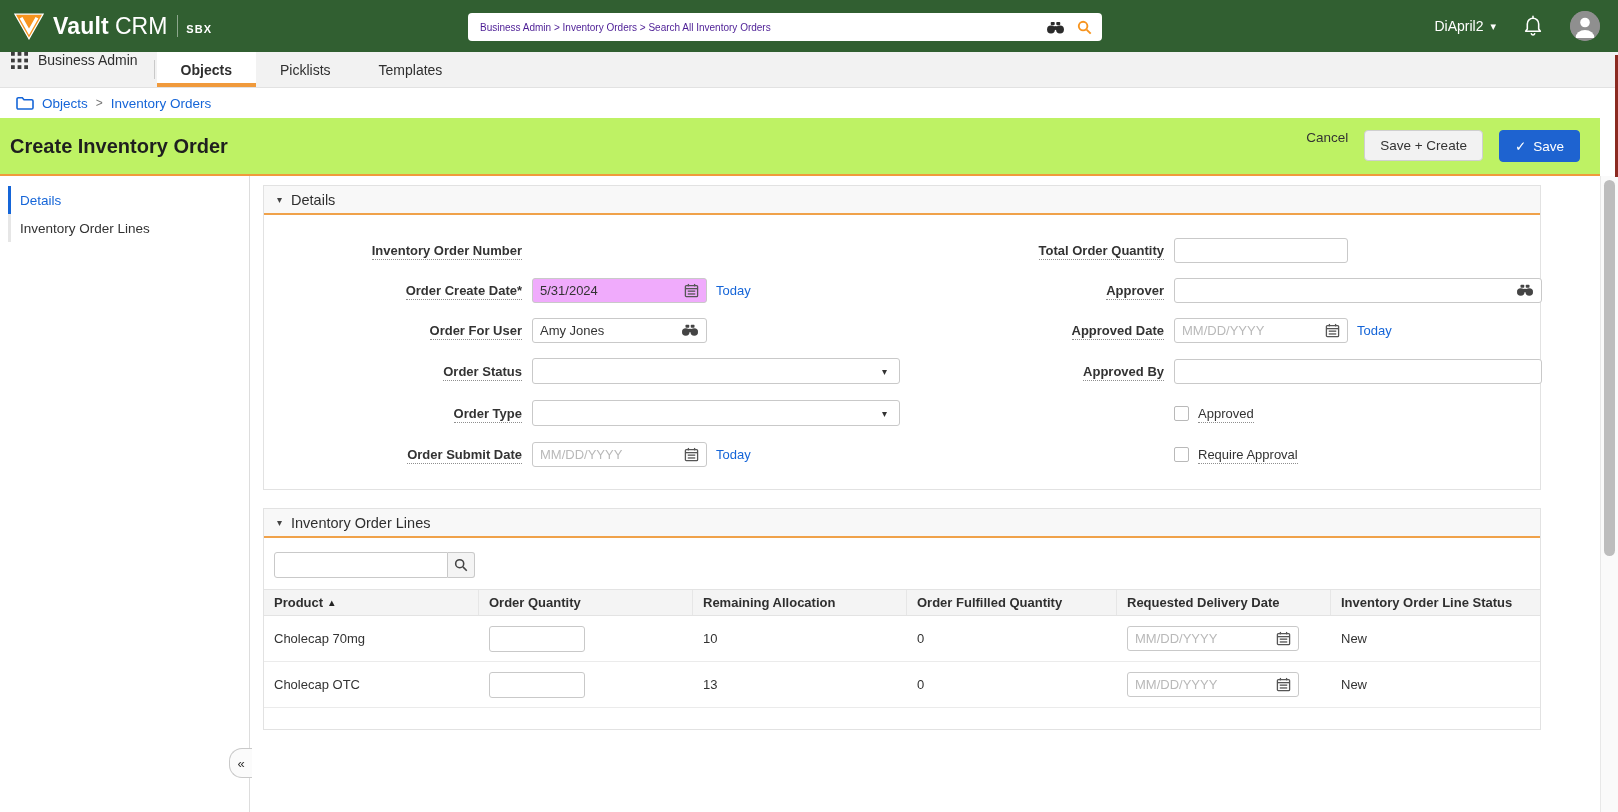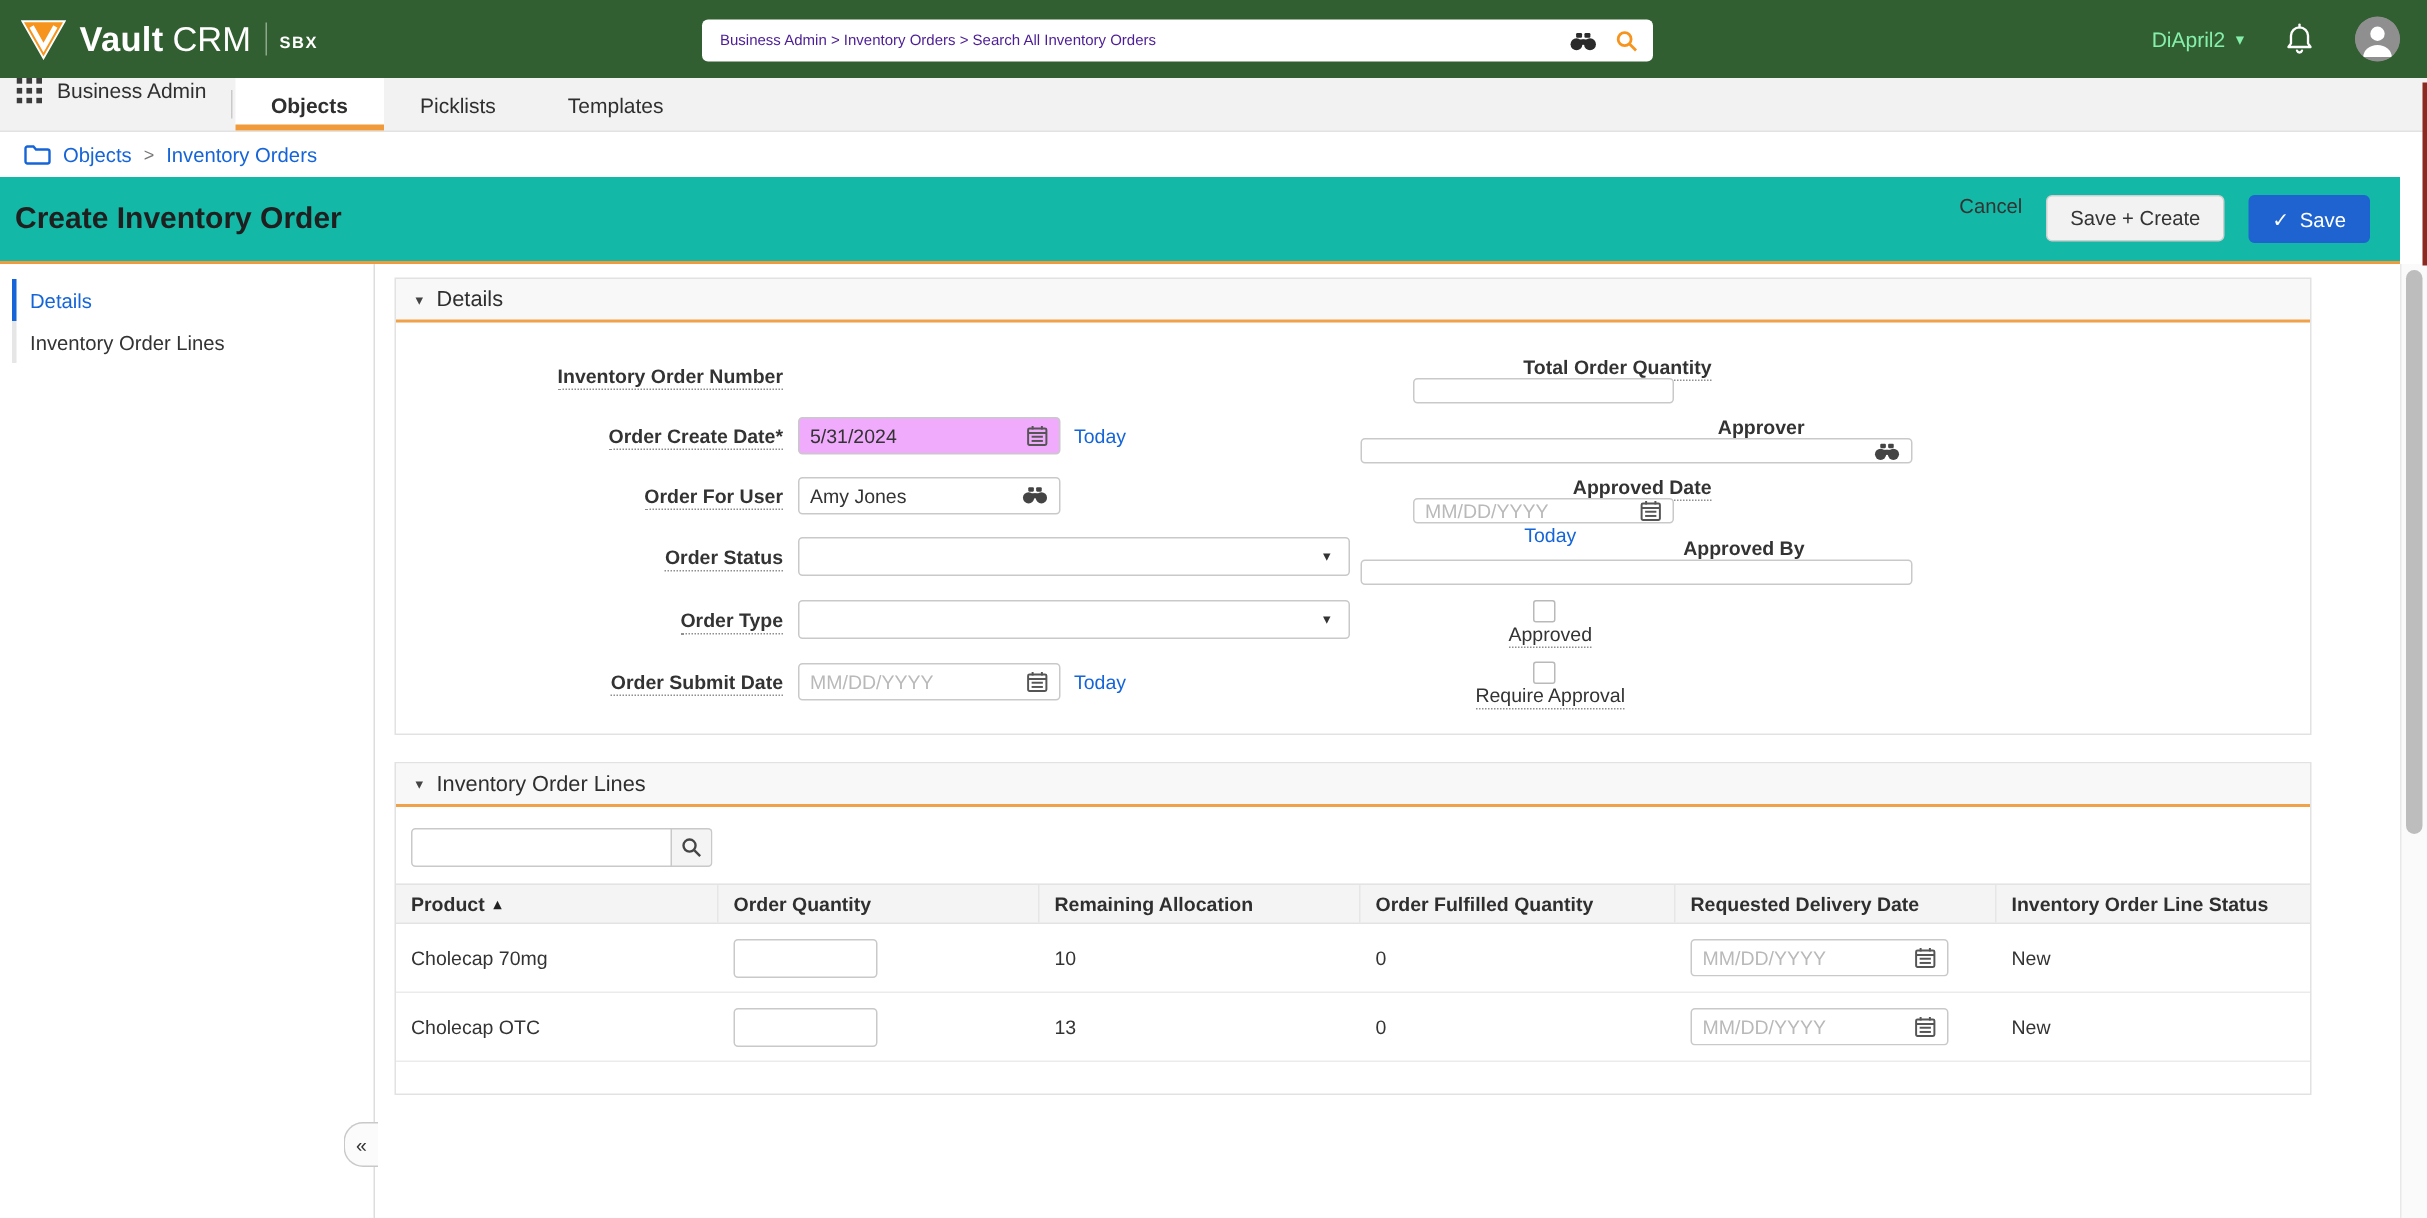--- a/index.html
+++ b/index.html
@@ -12,41 +12,41 @@
   .v-logo { width:30px; height:27px; margin-right:9px; }
   .brand-vault { color:#fff; font-size:23px; font-weight:700; letter-spacing:.2px; }
   .brand-crm { color:#fff; font-size:23px; font-weight:300; margin-left:6px; }
   .brand-sep { width:1px; height:22px; background:rgba(255,255,255,.45); margin:0 8px 0 10px; }
   .brand-env { color:#fff; font-size:11px; font-weight:700; letter-spacing:1px; margin-top:6px; }
   .top-search { position:absolute; left:468px; top:13px; width:634px; height:28px; background:#fff; border-radius:4px; display:flex; align-items:center; padding:0 10px 0 12px; cursor:text; }
   .top-search .q { flex:1; color:#4c1d95; font-size:10px; white-space:nowrap; overflow:hidden; }
   .ts-binoc { color:#2b2b2b; margin-right:12px; display:flex; cursor:pointer; }
   .ts-mag { color:#f7941e; display:flex; cursor:pointer; }
   .top-right { position:absolute; right:18px; top:0; height:52px; display:flex; align-items:center; gap:26px; }
-  .user-menu { color:#86efac; font-size:14px; display:flex; align-items:center; gap:7px; cursor:pointer; }
+  .user-menu { color:#ffffff; font-size:14px; display:flex; align-items:center; gap:7px; cursor:pointer; }
   .user-menu .caret { font-size:11px; }
   .bell { display:flex; cursor:pointer; }
   .avatar { width:30px; height:30px; border-radius:50%; overflow:hidden; cursor:pointer; background:#8f8f8f; }
 
   
   .tabbar { position:absolute; left:0; top:52px; width:1618px; height:36px; background:#f2f2f2; border-bottom:1px solid #e2e2e2; display:flex; align-items:stretch; }
   .applauncher { display:flex; align-items:flex-start; gap:10px; padding:0 14px 0 11px; cursor:pointer; }
   .applauncher .app-label { font-size:14px; color:#2f2f2f; }
   .tab-div { width:1px; background:#c9c9c9; margin:8px 2px; }
   .tab { display:flex; align-items:center; padding:0 24px; font-size:14px; color:#2f2f2f; cursor:pointer; position:relative; }
   .tab.active { background:#fff; font-weight:700; }
   .tab.active::after { content:""; position:absolute; left:0; right:0; bottom:0; height:4px; background:#f09a3c; }
 
   
   .breadcrumb { position:absolute; left:0; top:88px; width:1600px; height:30px; background:#fff; display:flex; align-items:center; padding-left:16px; gap:8px; }
   .crumb { color:#1565d8; cursor:pointer; font-size:13.5px; }
   .crumb-sep { color:#777; font-size:12px; }
 
   
-  .titlebar { position:absolute; left:0; top:118px; width:1600px; height:56px; display:flex; align-items:center; justify-content:space-between; padding:0 20px 0 10px; background:#14b8a6; }
+  .titlebar { position:absolute; left:0; top:118px; width:1600px; height:56px; display:flex; align-items:center; justify-content:space-between; padding:0 20px 0 10px; background:#bef264; }
   .page-title { font-size:20px; font-weight:700; color:#1f1f1f; }
   .actions { display:flex; align-items:flex-start; gap:16px; }
   .btn-cancel { color:#333; font-size:13.5px; cursor:pointer; background:none; border:none; font-family:inherit; }
   .btn-secondary { background:#f2f2f2; border:1px solid #cfcfcf; border-radius:4px; padding:7px 15px; font-size:13.5px; color:#333; cursor:pointer; font-family:inherit; }
   .btn-primary { background:#1e63d0; border:1px solid #1e63d0; border-radius:4px; padding:7px 15px; font-size:13.5px; color:#fff; cursor:pointer; display:flex; align-items:center; gap:7px; font-family:inherit; }
   .orange-rule { position:absolute; left:0; top:174px; width:1600px; height:2px; background:#f09a3c; }
 
   
   .sidebar { position:absolute; left:0; top:176px; width:250px; bottom:0; background:#fff; border-right:1px solid #ddd; padding:10px 0 0 8px; }
   .side-item { height:28px; display:flex; align-items:center; padding-left:9px; border-left:3px solid transparent; font-size:13.5px; color:#333; cursor:pointer; }
@@ -60,21 +60,21 @@
   .panel.details { top:9px; height:305px; }
   .panel.lines { top:332px; height:222px; }
   .sec-head { height:29px; background:#f8f8f8; border-bottom:2px solid #f0a24a; display:flex; align-items:center; padding-left:13px; gap:9px; cursor:pointer; }
   .sec-caret { font-size:10px; color:#444; }
   .sec-title { font-size:14.5px; color:#2f2f2f; }
   .sec-body { position:relative; }
 
   
   .frow { position:absolute; height:26px; display:flex; align-items:center; }
   .frow.l { left:10px; }
-  .frow.r { left:643px;flex-direction:column; }
+  .frow.r { left:666px; }
   .flabel { width:248px; text-align:right; margin-right:10px; font-weight:700; font-size:13px; color:#333; white-space:nowrap; }
   .frow.r .flabel { width:234px; }
   .lbl-u { border-bottom:1px dotted #8f8f8f; padding-bottom:1px; }
   .inp { height:25px; border:1px solid #c9c9c9; border-radius:3px; background:#fff; display:flex; align-items:center; padding:0 7px; }
   .inp input { border:none; outline:none; background:transparent; flex:1; font-family:inherit; font-size:13px; color:#333; min-width:0; }
   .inp input::placeholder { color:#b9b9b9; }
   .inp.sm { width:175px; }
   .inp.wide { width:368px; }
   .inp.yellow { background:#f0abfc; }
   .icon-in { display:flex; color:#444; margin-left:6px; flex:none; }

